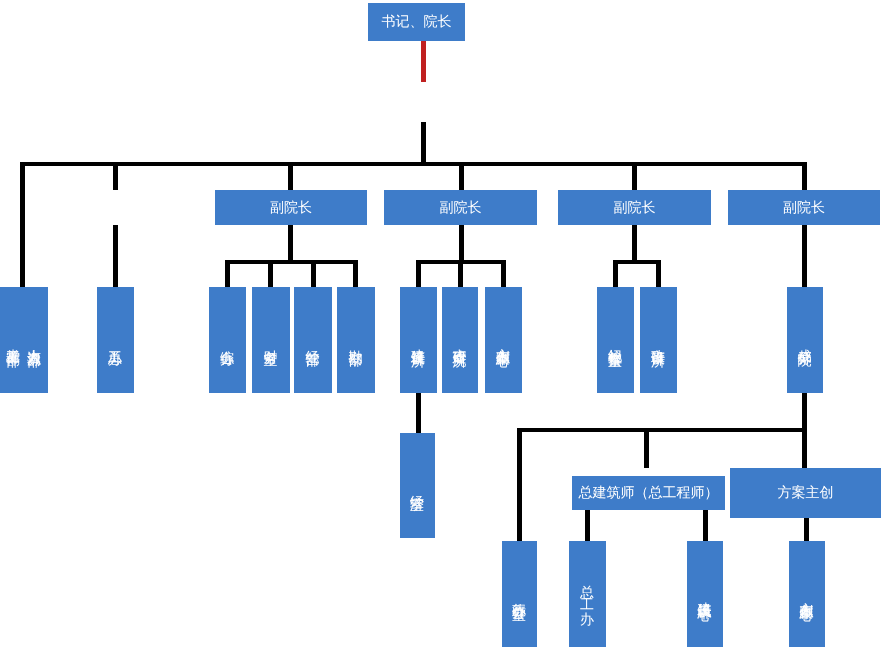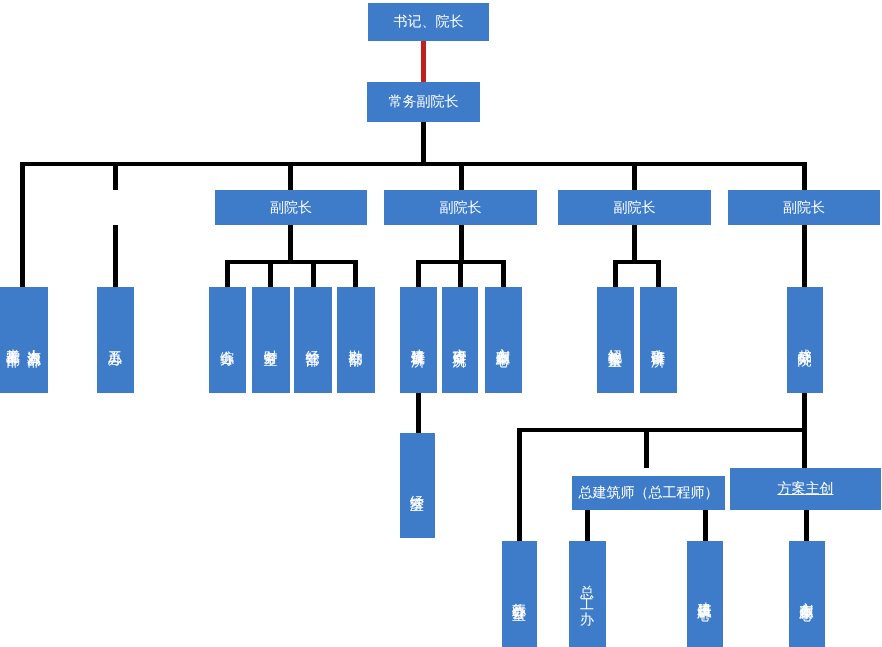--- a/index.html
+++ b/index.html
@@ -94,25 +94,22 @@
 
   <div class="line" style="left:802px; top:393px; width:5px; height:75px;"></div>
   <div class="line" style="left:517px; top:428px; width:290px; height:4px;"></div>
   <div class="line" style="left:517px; top:428px; width:5px; height:113px;"></div>
   <div class="line" style="left:644px; top:428px; width:5px; height:40px;"></div>
 
   <div class="line" style="left:585px; top:502px; width:5px; height:39px;"></div>
   <div class="line" style="left:703px; top:502px; width:5px; height:39px;"></div>
   <div class="line" style="left:804px; top:502px; width:5px; height:39px;"></div>
 
-  <div class="box" style="left:368px; top:3px;  width:121px; height:38px;">
+  <div class="box" style="left:368px; top:3px;  width:97px; height:38px;">
     <span>书记、院长</span>
-  </div>
-  <div class="box" style="left:367px; top:82px; width:113px; height:40px;">
-    <span>常务副院长</span>
   </div>
 
   <div class="box" style="left:215px; top:190px; width:152px; height:35px;">
     <span>副院长</span>
   </div>
   <div class="box" style="left:384px; top:190px; width:153px; height:35px;">
     <span>副院长</span>
   </div>
   <div class="box" style="left:558px; top:190px; width:153px; height:35px;">
     <span>副院长</span>
@@ -159,21 +156,21 @@
     <span class="vtext">成都分院</span>
   </div>
 
   <div class="box" style="left:400px; top:433px; width:35px; height:105px;">
     <span class="vtext">经济室</span>
   </div>
 
   <div class="box" style="left:572px; top:476px; width:153px; height:34px;">
     <span>总建筑师（总工程师）</span>
   </div>
-  <div class="box" style="left:730px; top:468px; width:151px; height:42px;text-decoration:underline;">
+  <div class="box" style="left:730px; top:468px; width:151px; height:50px;">
     <span>方案主创</span>
   </div>
 
   <div class="box" style="left:502px; top:541px; width:35px; height:106px;">
     <span class="vtext">行政办公室</span>
   </div>
   <div class="box" style="left:569px; top:541px; width:37px; height:106px;">
     <span class="vtext spread">总工办</span>
   </div>
   <div class="box" style="left:687px; top:541px; width:36px; height:106px;">

